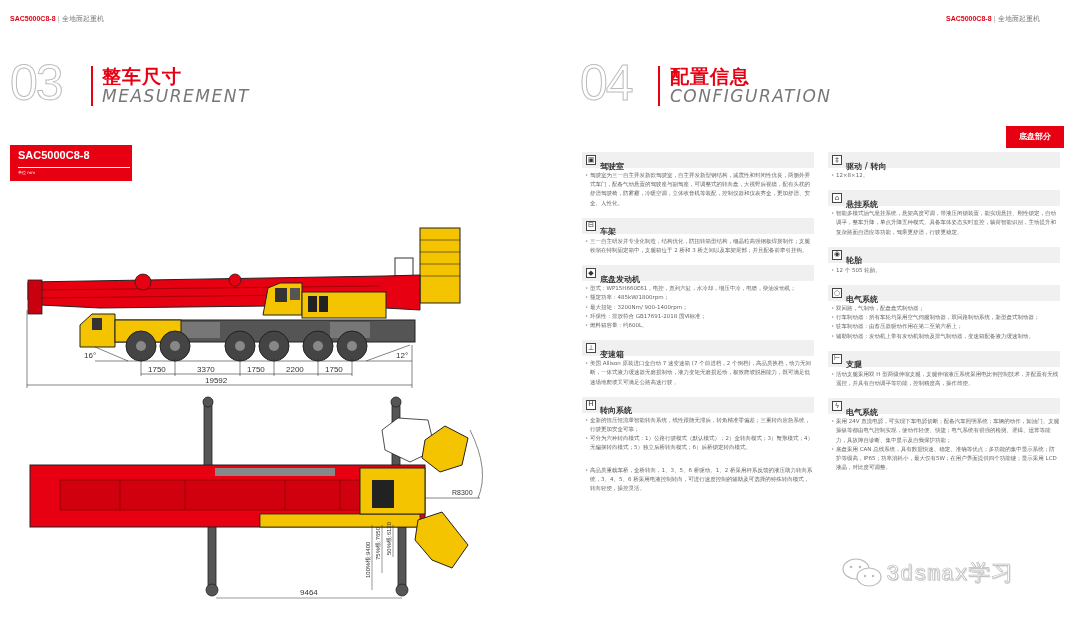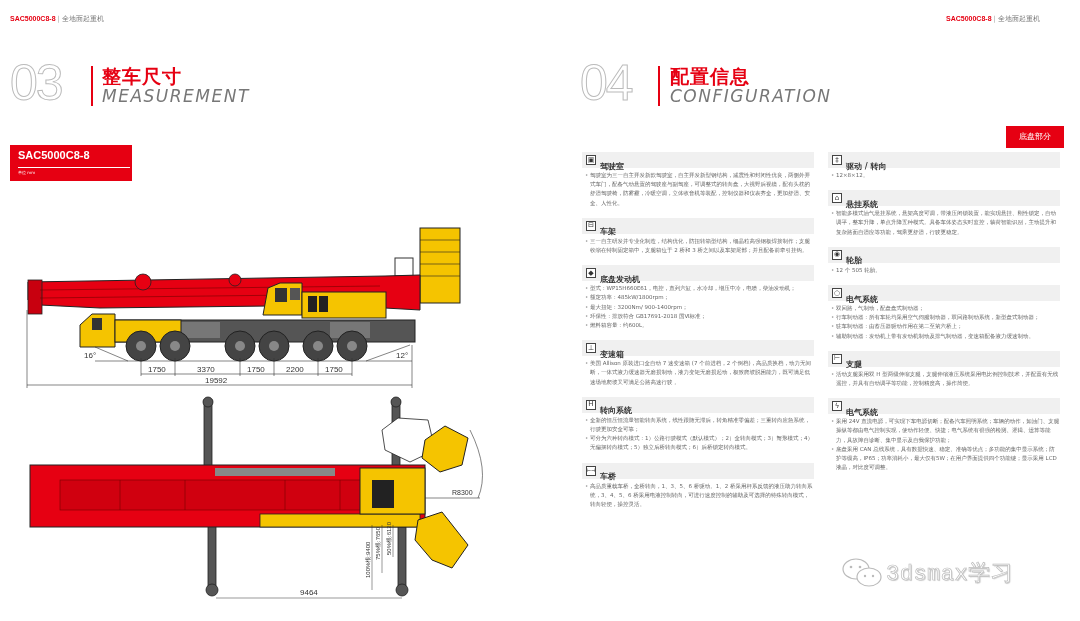--- a/index.html
+++ b/index.html
@@ -14,21 +14,21 @@
   .sec-num{position:absolute;top:58px;font-family:"Liberation Sans",sans-serif;font-size:50px;font-weight:300;color:transparent;-webkit-text-stroke:1px #bbb;letter-spacing:-2px;line-height:50px;}
   .sec-bar{position:absolute;top:66px;width:2px;height:40px;background:#e60012;}
   .sec-cn{position:absolute;top:64px;font-size:19px;font-weight:bold;color:#e60012;letter-spacing:1px;}
   .sec-en{position:absolute;top:86px;font-family:"DejaVu Sans",sans-serif;font-size:17px;color:#777;letter-spacing:1.5px;font-style:italic;}
   .model-box{position:absolute;left:10px;top:145px;width:122px;height:36px;background:#e60012;color:#fff;}
   .model-box .name{position:absolute;left:8px;top:4px;font-family:"Liberation Sans",sans-serif;font-weight:bold;font-size:11px;}
   .model-box .line{position:absolute;left:8px;top:22px;width:112px;height:1px;background:#fff;}
   .model-box .unit{position:absolute;left:8px;top:25px;font-size:4px;}
   .drawing{position:absolute;}
   .dim{font-family:"Liberation Sans",sans-serif;font-size:8px;fill:#333;}
-  .tag{position:absolute;left:466px;top:126px;width:58px;height:22px;background:#e60012;color:#fff;font-size:8px;line-height:22px;text-align:center;font-weight:normal;}
+  .tag{position:absolute;left:466px;top:126px;width:58px;height:22px;background:#e60012;color:#fff;font-size:8px;line-height:22px;text-align:center;font-weight:bold;}
   .col{position:absolute;top:152px;width:232px;}
   .col.c1{left:42px;}
   .col.c2{left:288px;}
   .item{margin-bottom:10px;}
   .item-h{height:16px;background:#f0f0f0;display:flex;align-items:center;padding-left:4px;}
   .ico{width:10px;height:10px;border:1px solid #444;box-sizing:border-box;display:inline-flex;align-items:center;justify-content:center;font-size:7px;line-height:7px;color:#333;margin-right:4px;background:#fff;}
   .item-title{font-size:8px;font-weight:bold;color:#333;margin-top:12px;}
   .item-body{padding:3px 0 0 2px;}
   .item-body p{margin:0;font-size:5.5px;line-height:9.2px;color:#666;padding-left:6px;text-indent:-5px;}
   .item-body p::before{content:"• ";color:#999;}
@@ -231,24 +231,20 @@
       <div class="item-h">
           <span class="ico">H</span>
           <span class="item-title">转向系统</span>
         </div>
       <div class="item-body">
         <p>全新的恒压恒流量智能转向系统，线性跟随无滞后，转角精准零偏差；三重转向应急系统，行驶更加安全可靠；</p>
         <p>可分为六种转向模式：1）公路行驶模式（默认模式）；2）全转向模式；3）蟹形模式；4）无偏摆转向模式；5）独立后桥转向模式；6）后桥锁定转向模式。</p>
       </div>
     </div>
     <div class="item">
-      <div class="item-h">
-          <span class="ico" style="font-size:5px">⊢⊣</span>
-          <span class="item-title">车桥</span>
-        </div>
       <div class="item-body">
           <p>高品质重载车桥，全桥转向，1、3、5、6 桥驱动。1、2 桥采用杆系反馈的液压助力转向系统，3、4、5、6 桥采用电液控制转向，可进行速度控制的辅助及可选择的特殊转向模式，转向轻便，操控灵活。</p>
         </div>
     </div>
   </div>
 
   <div class="col c2">
     <div class="item">
       <div class="item-h">
           <span class="ico">‡</span>

